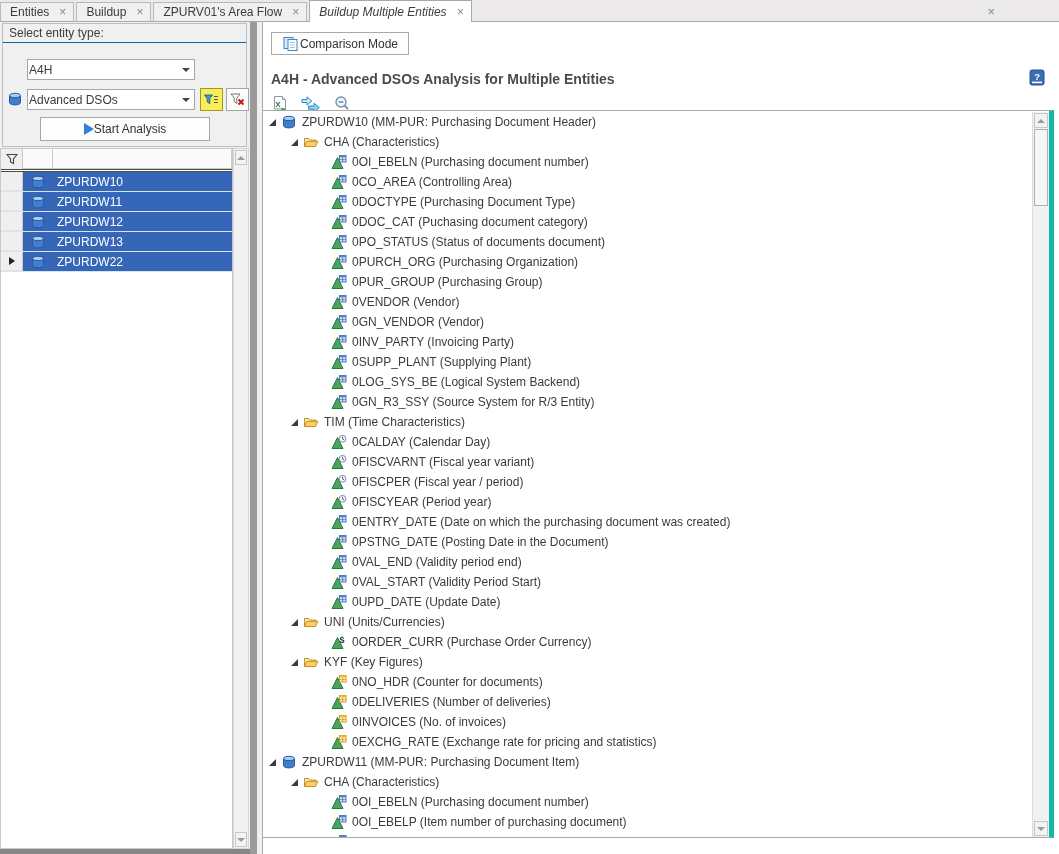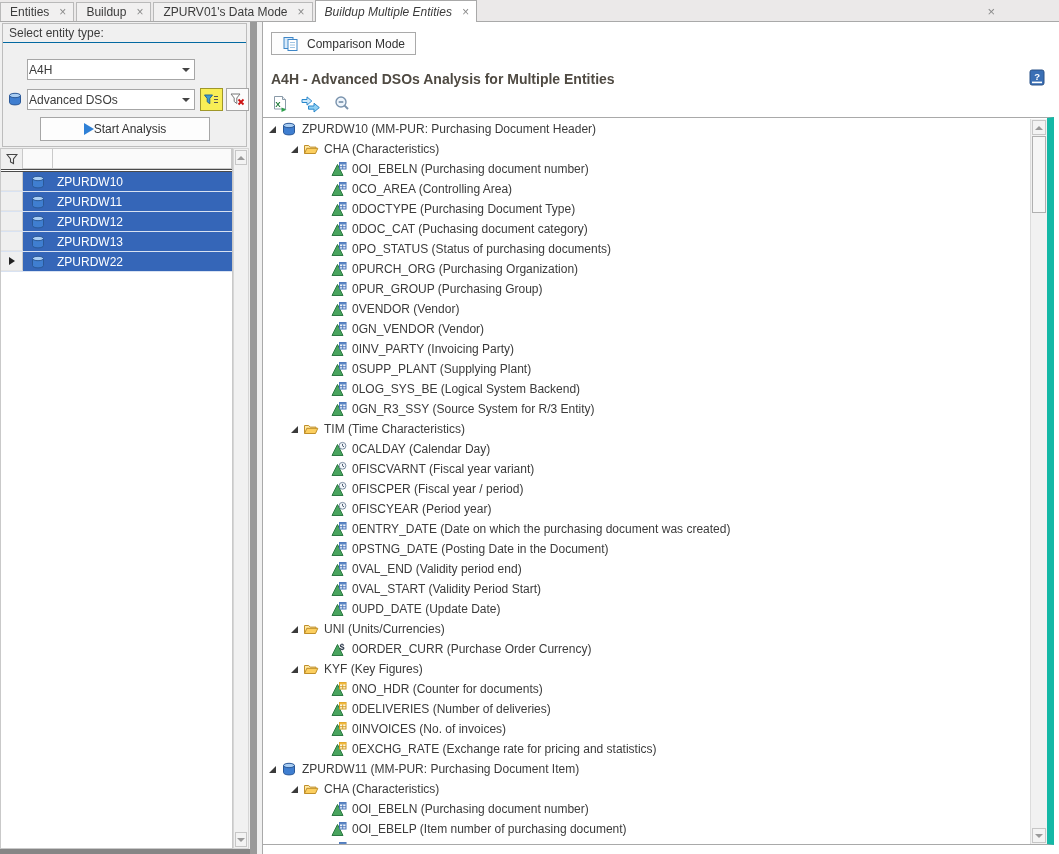--- a/index.html
+++ b/index.html
@@ -70,28 +70,28 @@
   #left-bottom-strip { position:absolute; left:0; bottom:0; width:250px; height:5px; background:#868686; }
 
   
   #splitter { position:absolute; left:250px; top:22px; width:7px; height:832px; background:#9a9a9a; }
   #splitter-gap { position:absolute; left:257px; top:22px; width:5px; height:832px; background:#f0f0f0; }
 
   
   #main { position:absolute; left:262px; top:22px; width:797px; height:832px; background:#fff;
     border-left:1px solid #a9a9a9; }
   #btn-comparison { position:absolute; left:8px; top:10px; height:23px; padding:0 10px;
-    border:1px solid #a9a9a9; background:#fdfdfd; display:flex; align-items:center; gap:7px; color:#333; }
+    border:1px solid #a9a9a9; background:#fdfdfd; display:flex; align-items:center; color:#333; }
   #main-title { position:absolute; left:8px; top:49px; font-size:14px; font-weight:bold; color:#4f4a42; }
   #help-icon { position:absolute; right:14px; top:47px; }
   #toolbar { position:absolute; left:8px; top:73px; display:flex; gap:12px; align-items:center; }
   .tb-icon { display:flex; align-items:center; }
 
-  #tree-wrap { position:absolute; left:0px; top:95px; width:791px; height:728px;
-    border-top:1px solid #a9a9a9; border-bottom:1px solid #a9a9a9; border-right:7px solid #14b8a6;
+  #tree-wrap { position:absolute; left:0px; top:88px; width:791px; height:728px;
+    border-top:1px solid #a9a9a9; border-bottom:1px solid #a9a9a9; border-right:5px solid #14b8a6;
     background:#fff; overflow:hidden; }
   #tree-rows { position:absolute; left:0; top:1px; right:17px; bottom:0; overflow:hidden; }
   .trow { height:20px; display:flex; align-items:center; white-space:nowrap; }
   .trow.lvl0 { padding-left:6px; } .trow.lvl1 { padding-left:28px; } .trow.lvl2 { padding-left:68px; }
   .exp { width:0; height:0; border-bottom:7px solid #3a3a3a; border-left:7px solid transparent;
     margin-right:5px; flex:none; }
   .ticon { width:16px; height:16px; margin-right:5px; flex:none; display:flex; align-items:center; }
   .tlabel { color:#3b3b3b; }
   #tree-sb { position:absolute; right:0; top:1px; bottom:0; width:17px; background:#f1f1f1;
     border-left:1px solid #dcdcdc; }
@@ -106,21 +106,21 @@
   <div id="tabbar">
       <div class="tab">
         <span class="tab-label">Entities</span>
         <span class="tab-close">×</span>
       </div>
       <div class="tab">
         <span class="tab-label">Buildup</span>
         <span class="tab-close">×</span>
       </div>
       <div class="tab">
-        <span class="tab-label">ZPURV01's Data Mode</span>
+        <span class="tab-label">ZPURV01's Area Flow</span>
         <span class="tab-close">×</span>
       </div>
       <div class="tab active">
         <span class="tab-label">Buildup Multiple Entities</span>
         <span class="tab-close">×</span>
       </div>
     </div>
   <span id="panel-close">×</span>
 
   <div id="left-panel">
@@ -363,21 +363,21 @@
           <div class="trow lvl2">
             <span class="ticon">
               <svg width="16" height="16" viewBox="0 0 16 16">
                 <path d="M1 14.5 L6.5 3.5 L12 14.5 Z" fill="#49a45e" stroke="#2c7a42"></path>
                 <rect x="8.5" y="1.5" width="6.5" height="6.5" fill="#eef4fb" stroke="#4a74b8"></rect>
                 <rect x="8.5" y="1.5" width="6.5" height="2" fill="#5b86c4"></rect>
                 <line x1="11.7" y1="3.5" x2="11.7" y2="8" stroke="#4a74b8" stroke-width="0.9"></line>
                 <line x1="8.5" y1="5.7" x2="15" y2="5.7" stroke="#4a74b8" stroke-width="0.9"></line>
               </svg>
             </span>
-            <span class="tlabel">0PO_STATUS (Status of purchasing documents)</span>
+            <span class="tlabel">0PO_STATUS (Status of documents document)</span>
           </div>
           <div class="trow lvl2">
             <span class="ticon">
               <svg width="16" height="16" viewBox="0 0 16 16">
                 <path d="M1 14.5 L6.5 3.5 L12 14.5 Z" fill="#49a45e" stroke="#2c7a42"></path>
                 <rect x="8.5" y="1.5" width="6.5" height="6.5" fill="#eef4fb" stroke="#4a74b8"></rect>
                 <rect x="8.5" y="1.5" width="6.5" height="2" fill="#5b86c4"></rect>
                 <line x1="11.7" y1="3.5" x2="11.7" y2="8" stroke="#4a74b8" stroke-width="0.9"></line>
                 <line x1="8.5" y1="5.7" x2="15" y2="5.7" stroke="#4a74b8" stroke-width="0.9"></line>
               </svg>

